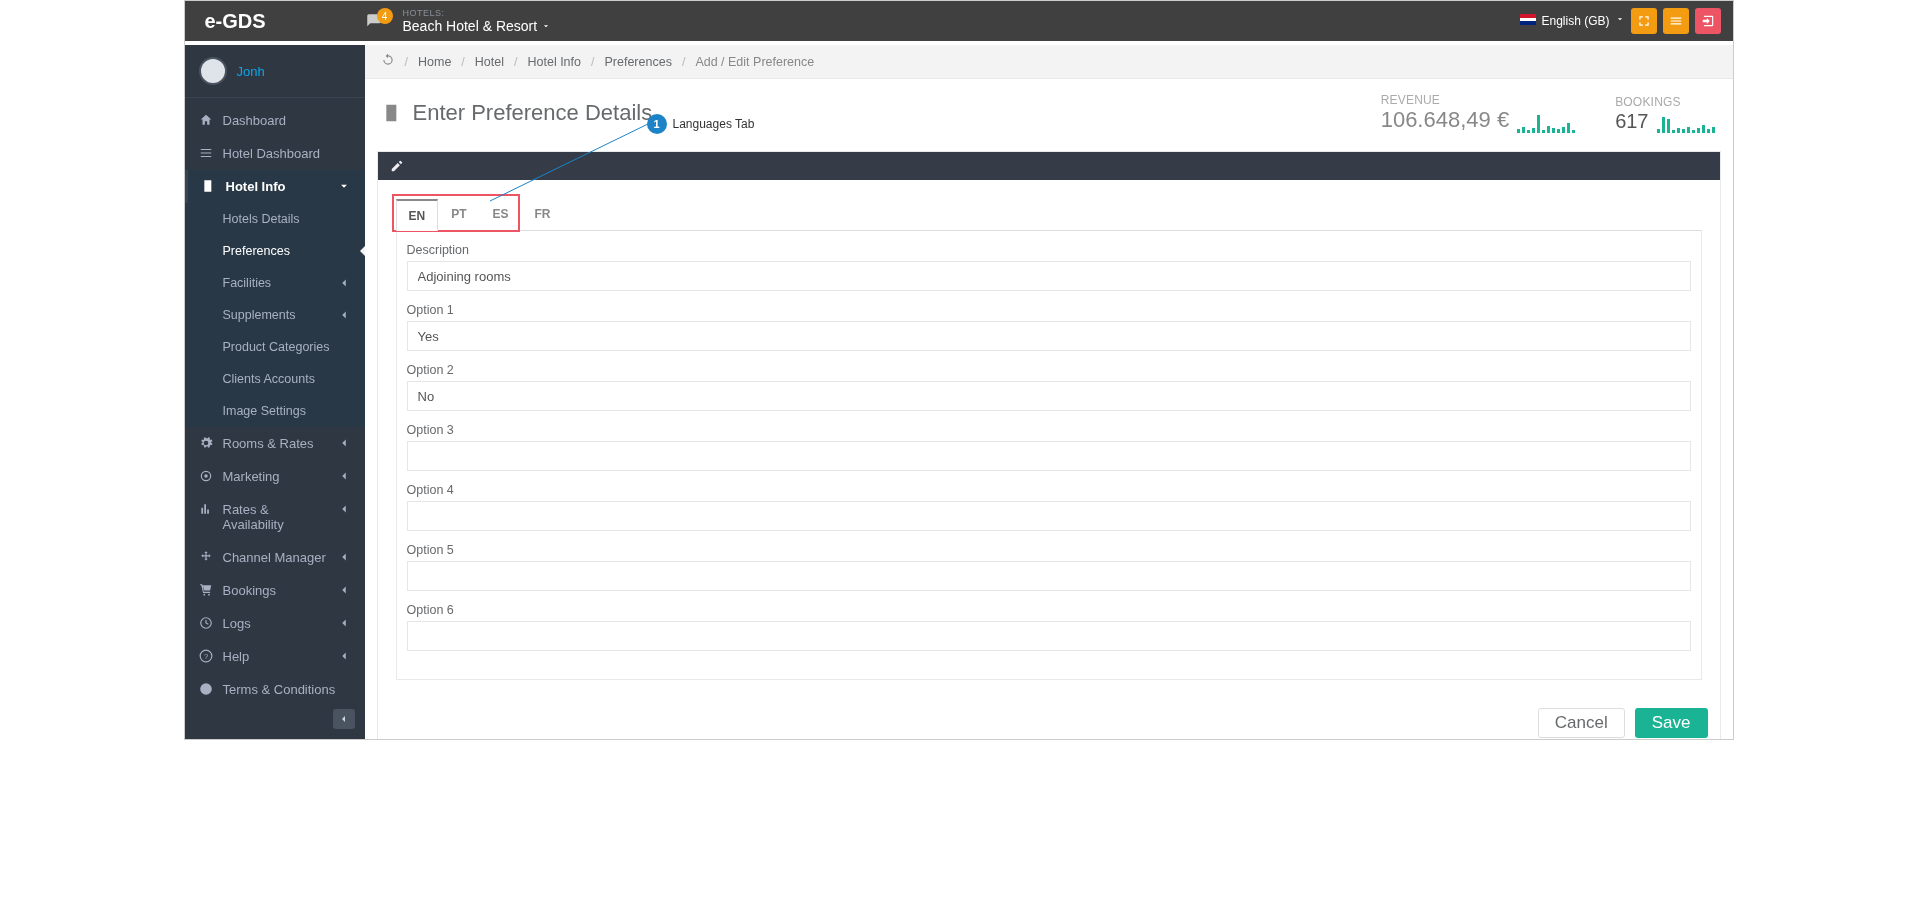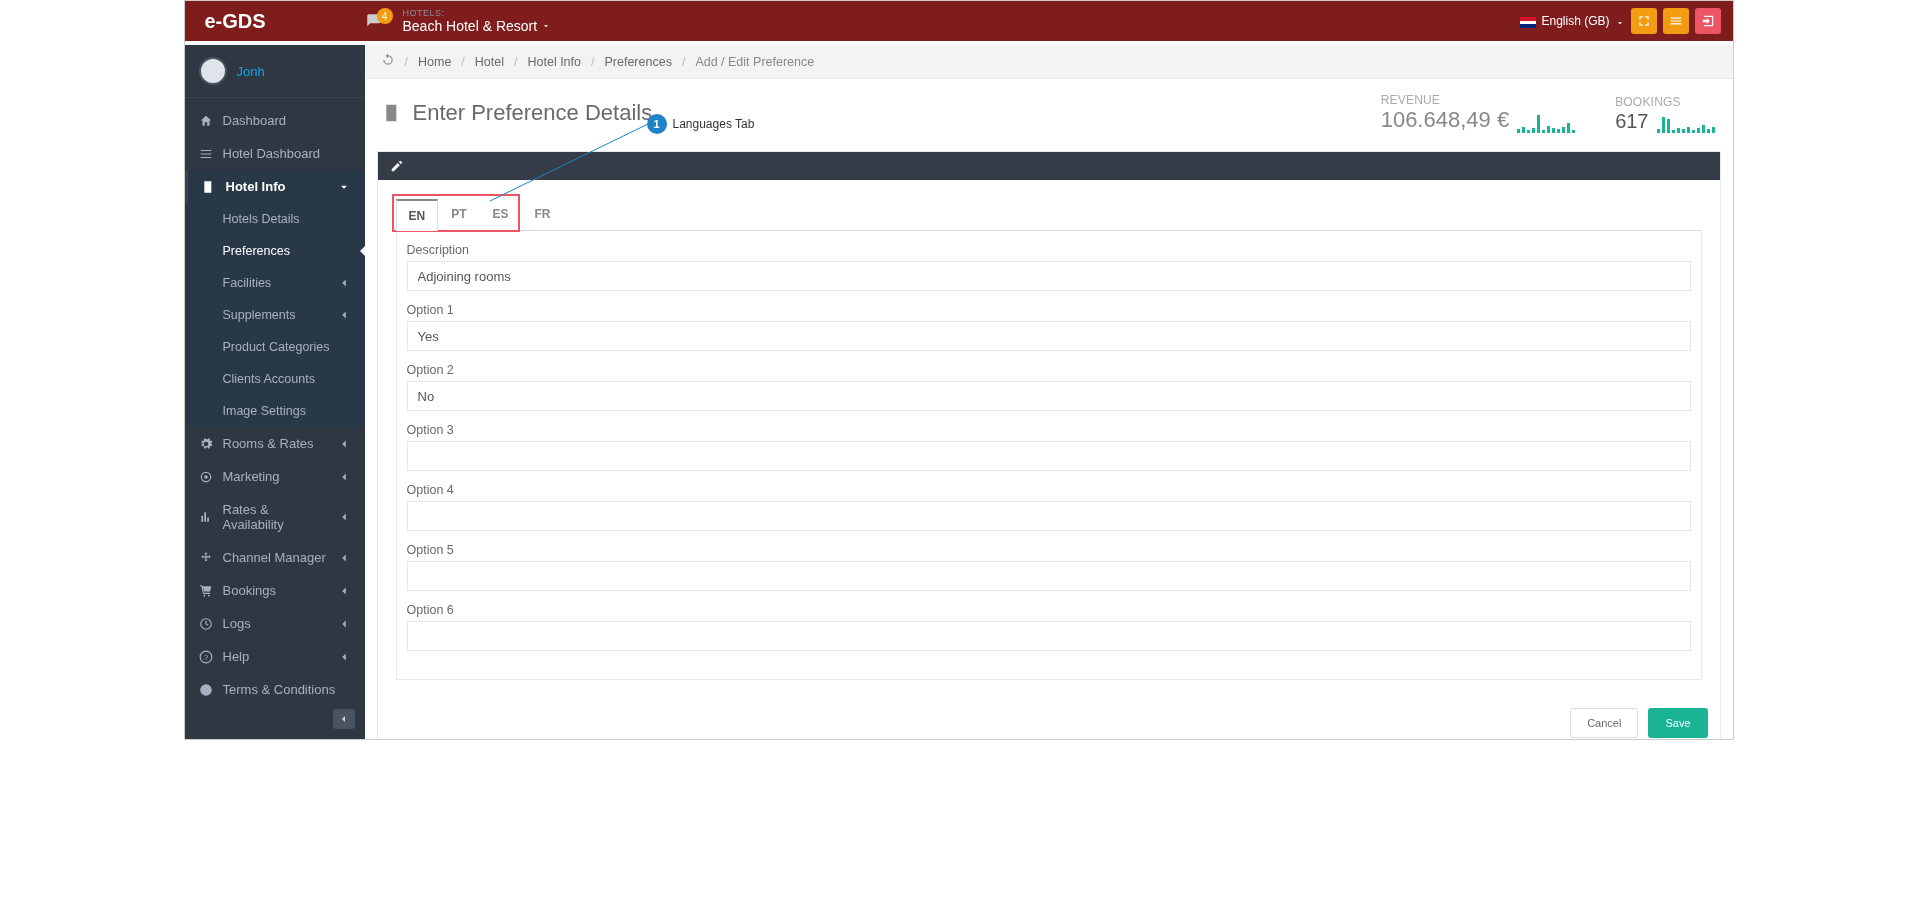--- a/index.html
+++ b/index.html
@@ -1,44 +1,44 @@
 <!DOCTYPE html>
 <html><head>
 <meta charset="utf-8">
 <style>
   * { box-sizing: border-box; margin:0; padding:0; }
   body { font-family: "Helvetica Neue", Arial, sans-serif; font-size:13px; color:#555; background:#fff;}
   .frame { border:1px solid #ccc; width:1550px; height:740px; margin:0 auto; position:relative; overflow:hidden; background:#fff;}
   
   
-  .topbar { height:40px; background:#7f1d1d; color:#eee; display:flex; align-items:center; position:relative;}
+  .topbar { height:40px; background:#404040; color:#eee; display:flex; align-items:center; position:relative;}
   .logo { font-weight:bold; font-size:20px; color:#fff; padding:0 20px; width:180px;}
   .notif { position:relative; width:30px; display:flex; align-items:center;}
   .notif svg{ fill:#ccc;}
   .badge { position:absolute; top:-4px; left:12px; background:#f39c12; color:#fff; border-radius:50%; font-size:10px; width:16px; height:16px; display:flex; align-items:center; justify-content:center;}
   .hotelblock{ margin-left:8px;}
   .ht-label { font-size:9px; letter-spacing:.5px; color:#8a8f99;}
   .ht-name  { font-size:14px; color:#fff; display:flex; align-items:center; gap:4px;}
   .ht-name svg{ fill:#fff;}
   .topright{ margin-left:auto; display:flex; align-items:center; gap:6px; padding-right:12px;}
-  .lang { color:#fff; font-size:12px; display:flex; align-items:flex-end; gap:5px;}
+  .lang { color:#fff; font-size:12px; display:flex; align-items:flex-start; gap:5px;}
   .flag { width:16px; height:11px; background:linear-gradient(#cf142b 0 33%, #fff 33% 66%, #00247d 66% 100%); }
   .sqbtn { width:26px; height:26px; display:flex; align-items:center; justify-content:center; border-radius:3px;}
   .sqbtn.orange{ background:#f39c12;}
   .sqbtn.red   { background:#ed5565;}
   .sqbtn svg{ fill:#fff;}
   
   
   .sidebar{ position:absolute; top:44px; bottom:0; left:0; width:180px; background:#2f3742; color:#a7b1c2;}
   .user{ display:flex; align-items:center; gap:10px; padding:12px 14px; border-bottom:1px solid #3a4350;}
   .avatar{ width:28px; height:28px; border-radius:50%; background:#dfe4ea; border:2px solid #4a5360;}
   .user span{ color:#0ea5e9;}
   .nav{ list-style:none; margin-top:6px;}
   .nav > li{ }
-  .nav a{ display:flex; align-items:center; gap:10px; padding:9px 14px; color:#a7b1c2; text-decoration:none; font-size:13px; cursor:pointer;}
+  .nav a{ display:flex; align-items:flex-start; gap:10px; padding:9px 14px; color:#a7b1c2; text-decoration:none; font-size:13px; cursor:pointer;}
   .nav a.active{ background:#293846; color:#fff; border-left:3px solid #3a4350; font-weight:600;}
   .nav .caret{ margin-left:auto;}
   .sub{ list-style:none; background:#293846;}
   .sub a{ padding-left:38px; font-size:12.5px;}
   .sub a.current{ color:#fff; background:#293846; position:relative;}
   .sub a.current::after{ content:""; position:absolute; right:-1px; top:50%; transform:translateY(-50%); border:6px solid transparent; border-right-color:#f3f3f4;}
   .collapse-handle{ position:absolute; bottom:10px; right:10px; width:22px; height:20px; background:#4a5360; border-radius:3px; display:flex; align-items:center;justify-content:center;}
   .collapse-handle svg{ fill:#cfd6e1;}
   .ico{ width:14px; height:14px; fill:#a7b1c2; flex:0 0 14px;}
   .nav a.active .ico{ fill:#fff;}
@@ -69,21 +69,21 @@
   .tabhi{ position:absolute; left:-4px; top:-4px; width:128px; height:38px; border:2px solid #ed5565; pointer-events:none;}
   .tab{ padding:8px 12px; border:1px solid transparent; border-bottom:none; font-size:12px; font-weight:600; color:#888; cursor:pointer; background:#fff;}
   .tab.active{ border-color:#ddd; border-top:2px solid #888; color:#555; position:relative; top:1px; background:#fff;}
   
   .form{ border:1px solid #e7eaec; border-top:none; padding:12px 10px 16px;}
   .fld{ margin-bottom:12px;}
   .fld label{ display:block; font-size:12.5px; color:#676a6c; margin-bottom:4px;}
   .fld input{ width:100%; height:30px; border:1px solid #e5e6e7; padding:4px 10px; font-size:13px; color:#555; background:#fff;}
   
   .actions{ display:flex; justify-content:flex-end; gap:10px; padding:10px 12px 14px;}
-  .btn{ height:30px; padding:0 16px; border-radius:3px; font-size:11px; cursor:pointer; border:1px solid transparent;}
+  .btn{ height:30px; padding:0 16px; border-radius:3px; font-size:17px; cursor:pointer; border:1px solid transparent;}
   .btn-default{ background:#fff; border-color:#ddd; color:#676a6c;}
   .btn-primary{ background:#1ab394; color:#fff;}
   
   
   .callout{ position:absolute; left:462px; top:113px; z-index:30; display:flex; align-items:center; gap:6px;}
   .callout .num{ width:20px; height:20px; background:#1c84c6; color:#fff; border-radius:50%; font-size:11px; display:flex; align-items:center; justify-content:center; font-weight:bold;}
   .callout .txt{ font-size:12px; color:#333;}
   .line{ position:absolute; z-index:29; pointer-events:none;}
 </style>
 </head>

